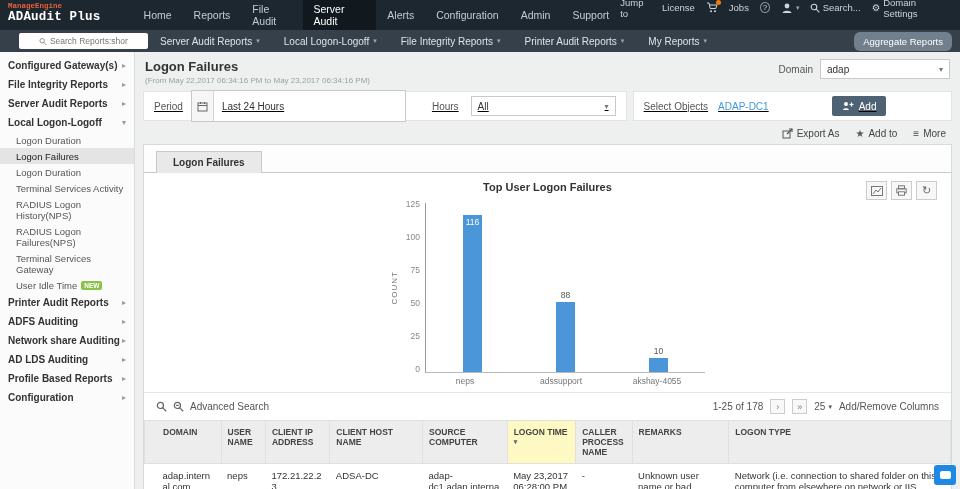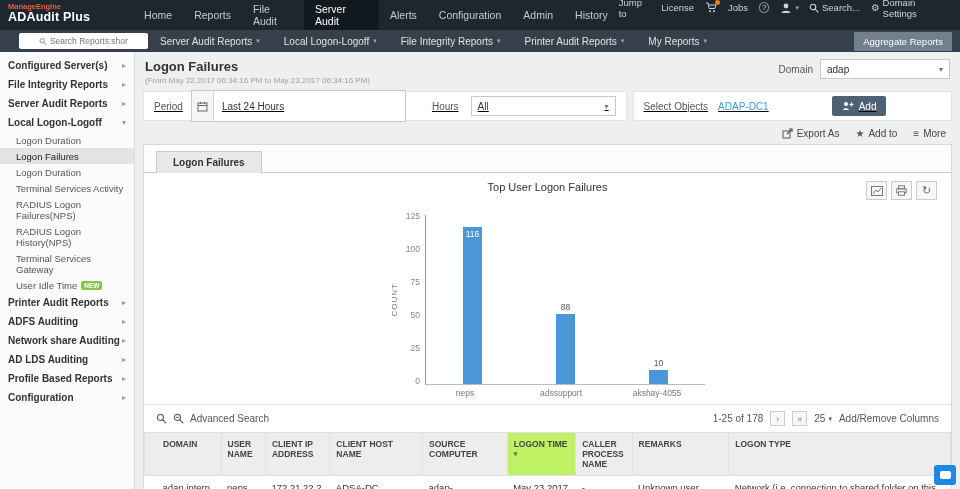--- a/index.html
+++ b/index.html
@@ -1,40 +1,40 @@
 <!DOCTYPE html>
 <html><head>
 <meta charset="utf-8">
 <style>
   * { box-sizing: border-box; margin: 0; padding: 0; }
   html, body { width: 960px; height: 489px; overflow: hidden; }
   body { font-family: "Liberation Sans", sans-serif; background: #eef0f0; position: relative; }
 
   
   .topbar { height: 30px; background: #1d2730; display: flex; align-items: stretch; color: #c6ced4; }
-  .brand { width: 135px; padding: 3px 0 0 8px; line-height: 1.05; }
+  .brand { width: 135px; padding: 3px 0 0 8px; line-height: 1.05; font-family: Liberation Mono, monospace; }
   .brand-l1 { color: #e9603a; font-size: 7.5px; font-weight: bold; }
   .brand-l2 { color: #fff; font-size: 12.5px; font-weight: bold; letter-spacing: .2px; }
   .topnav { display: flex; align-items: stretch; font-size: 10.5px; }
   .nav-item { padding: 0 11px; display: flex; align-items: center; cursor: pointer; color: #c3ccd2; }
   .nav-item.active { background: #11191f; color: #fff; }
   .top-right { margin-left: auto; display: flex; flex-direction: row; font-size: 9.5px; }
   .tr-row { display: flex; align-items: center; justify-content: flex-end; height: 15px; gap: 11px; padding-right: 10px; }
   .tr-item { display: flex; align-items: center; gap: 3px; cursor: pointer; color: #cdd5da; }
   .help-circle { width: 11px; height: 11px; border: 1px solid #8a949c; border-radius: 50%; font-size: 8px; display: flex; align-items: center; justify-content: center; }
   .cart-wrap { position: relative; }
   .cart-dot { position: absolute; top: -2px; right: -3px; width: 5px; height: 5px; background: #f57c00; border-radius: 50%; }
   .tiny-chev { font-size: 7px; color: #9aa4ab; }
 
   
   .subnav { height: 22px; background: #35404a; display: flex; align-items: center; }
   .subnav-search { width: 129px; margin-left: 19px; height: 16px; background: #fff; border-radius: 2px; display: flex; align-items: center; padding: 0 20px; gap: 3px; }
   .subnav-search input { border: 0; outline: 0; width: 100%; font-size: 8.5px; color: #666; font-family: "Liberation Sans", sans-serif; }
   .subnav-menu { padding: 0 12px; color: #dde3e7; font-size: 10px; display: flex; align-items: center; gap: 4px; cursor: pointer; }
-  .aggregate-btn { margin-left: auto; margin-right: 8px; background: #71808c; color: #fff; font-size: 9.5px; padding: 4px 9px; border-radius: 0; cursor: pointer; display: flex; align-items: flex-end; gap: 4px; }
+  .aggregate-btn { margin-left: auto; margin-right: 8px; background: #71808c; color: #fff; font-size: 9.5px; padding: 4px 9px; border-radius: 6px; cursor: pointer; display: flex; align-items: flex-end; gap: 4px; }
 
   
   .content { display: flex; height: 437px; }
   .sidebar { width: 135px; background: #fbfbfb; border-right: 1px solid #dcdcdc; padding-top: 4px; }
   .side-item { display: flex; justify-content: space-between; align-items: center; padding: 4px 8px; font-size: 10px; color: #333; font-weight: bold; cursor: pointer; }
   .side-item .chev { color: #999; font-size: 8px; font-weight: normal; }
   .side-child { padding: 2.5px 8px 2.5px 16px; font-size: 9.5px; color: #555; cursor: pointer; display: flex; align-items: center; gap: 4px; }
   .side-child.selected { background: #e4e4e4; color: #222; }
   .badge-new { background: #8bc34a; color: #fff; font-size: 6.5px; font-weight: bold; padding: 1px 3px; border-radius: 2px; }
 
@@ -67,21 +67,21 @@
   .action { display: flex; align-items: center; gap: 4px; cursor: pointer; }
   .star { color: #555; font-size: 10px; }
 
   
   .card { margin: 0 8px; background: #fff; border: 1px solid #d9d9d9; height: 360px; }
   .tab-bar { border-bottom: 1px solid #c9c9c9; padding: 5px 0 0 12px; background: #fdfdfd; display: flex; }
   .tab { background: #e9e9e9; border: 1px solid #c9c9c9; border-bottom: none; padding: 5px 16px; font-size: 10px; font-weight: bold; color: #333; position: relative; top: 1px; cursor: pointer; }
 
   
   .chart-wrap { position: relative; padding-top: 8px; }
-  .chart-title { text-align: center; font-size: 11px; font-weight: normal; color: #333; margin-bottom: 22px; }
+  .chart-title { text-align: center; font-size: 11px; font-weight: bold; color: #333; margin-bottom: 10px; }
   .chart-tools { position: absolute; right: 14px; top: 8px; display: flex; gap: 4px; }
   .tool-btn { width: 21px; height: 19px; border: 1px solid #ccc; background: #f7f7f7; display: flex; align-items: center; justify-content: center; font-size: 11px; color: #666; cursor: pointer; }
   .chart { display: flex; width: 315px; margin: 0 auto; height: 170px; }
   .y-axis { display: flex; align-items: center; }
   .y-title { writing-mode: vertical-rl; transform: rotate(180deg); font-size: 8px; color: #777; letter-spacing: 1px; margin-right: 2px; }
   .ticks { display: flex; flex-direction: column; justify-content: space-between; height: 176px; font-size: 8.5px; color: #888; text-align: right; width: 24px; padding-right: 5px; margin-top: -3px; }
   .plot { flex: 1; border-left: 1px solid #9a9a9a; border-bottom: 1px solid #bbb; display: flex; align-items: flex-end; justify-content: space-around; height: 170px; }
   .bar-col { display: flex; flex-direction: column; align-items: center; justify-content: flex-end; height: 100%; width: 70px; }
   .bar-value { font-size: 8.5px; color: #555; margin-bottom: 2px; }
   .bar-value.inside { color: #fff; margin-bottom: -12px; position: relative; z-index: 1; }
@@ -91,21 +91,21 @@
 
   
   .table-controls { display: flex; align-items: center; padding: 6px 12px; border-top: 1px solid #e6e6e6; font-size: 10px; color: #555; gap: 6px; }
   .tc-right { margin-left: auto; display: flex; align-items: center; gap: 7px; }
   .pg-btn { width: 15px; height: 15px; border: 1px solid #ccc; background: #f8f8f8; display: flex; align-items: center; justify-content: center; font-size: 9px; color: #777; cursor: pointer; }
   .page-size { display: flex; align-items: center; gap: 3px; cursor: pointer; }
 
   
   table { width: 100%; border-collapse: collapse; table-layout: fixed; }
   th { background: #ededed; font-size: 8.5px; color: #444; text-align: left; padding: 6px 6px; border: 1px solid #e0e0e0; vertical-align: top; font-weight: bold; cursor: pointer; }
-  th.sorted { background: #bef264; margin-top: 40px; }
+  th.sorted { background: #fef9c3; margin-top: 40px; }
   th .sort-chev { display: block; font-size: 7px; color: #666; margin-top: 1px; }
   td { padding: 6px 6px; border-bottom: 1px solid #e8e8e8; color: #333; font-size: 9.5px; vertical-align: top; word-wrap: break-word; }
   th.first, td.first { padding-left: 18px; }
 
   
   .chat-fab { position: absolute; right: 4px; bottom: 4px; width: 22px; height: 20px; background: #1e88e5; border-radius: 3px; display: flex; align-items: center; justify-content: center; cursor: pointer; }
   .chat-glyph { width: 11px; height: 8px; background: #fff; border-radius: 2px; }
   svg { display: block; }
 </style>
 </head>
@@ -117,21 +117,21 @@
     <div class="brand-l2">ADAudit Plus</div>
   </div>
   <div class="topnav">
     <div class="nav-item">Home</div>
     <div class="nav-item">Reports</div>
     <div class="nav-item">File Audit</div>
     <div class="nav-item active">Server Audit</div>
     <div class="nav-item">Alerts</div>
     <div class="nav-item">Configuration</div>
     <div class="nav-item">Admin</div>
-    <div class="nav-item">History</div>
+    <div class="nav-item">Support</div>
   </div>
   <div class="top-right">
     <div class="tr-row">
       <span class="tr-item">Jump to</span>
       <span class="tr-item">License</span>
       <span class="tr-item cart-wrap">
         <svg width="12" height="11" viewBox="0 0 12 11">
             <path d="M1 1h2l1.2 5.5h5.6L11 3H3.6" fill="none" stroke="#cdd5da" stroke-width="1"></path>
             <circle cx="5" cy="9.3" r="1" fill="#cdd5da"></circle>
             <circle cx="9" cy="9.3" r="1" fill="#cdd5da"></circle>
@@ -194,21 +194,21 @@
   </div>
   <div class="aggregate-btn">
     <span>Aggregate Reports</span>
   </div>
 </div>
 
 <div class="content">
 
   <div class="sidebar">
     <div class="side-item">
-      <span>Configured Server(s)</span>
+      <span>Configured Gateway(s)</span>
         <span class="chev">▸</span>
     </div>
     <div class="side-item">
       <span>File Integrity Reports</span>
         <span class="chev">▸</span>
     </div>
     <div class="side-item">
       <span>Server Audit Reports</span>
         <span class="chev">▸</span>
     </div>
@@ -222,24 +222,24 @@
     <div class="side-child selected">
         <span>Logon Failures</span>
       </div>
     <div class="side-child">
         <span>Logon Duration</span>
       </div>
     <div class="side-child">
         <span>Terminal Services Activity</span>
       </div>
     <div class="side-child">
+        <span>RADIUS Logon History(NPS)</span>
+      </div>
+    <div class="side-child">
         <span>RADIUS Logon Failures(NPS)</span>
-      </div>
-    <div class="side-child">
-        <span>RADIUS Logon History(NPS)</span>
       </div>
     <div class="side-child">
         <span>Terminal Services Gateway</span>
       </div>
     <div class="side-child">
       <span>User Idle Time</span>
       <span class="badge-new">NEW</span>
     </div>
     <div class="side-item">
       <span>Printer Audit Reports</span>

